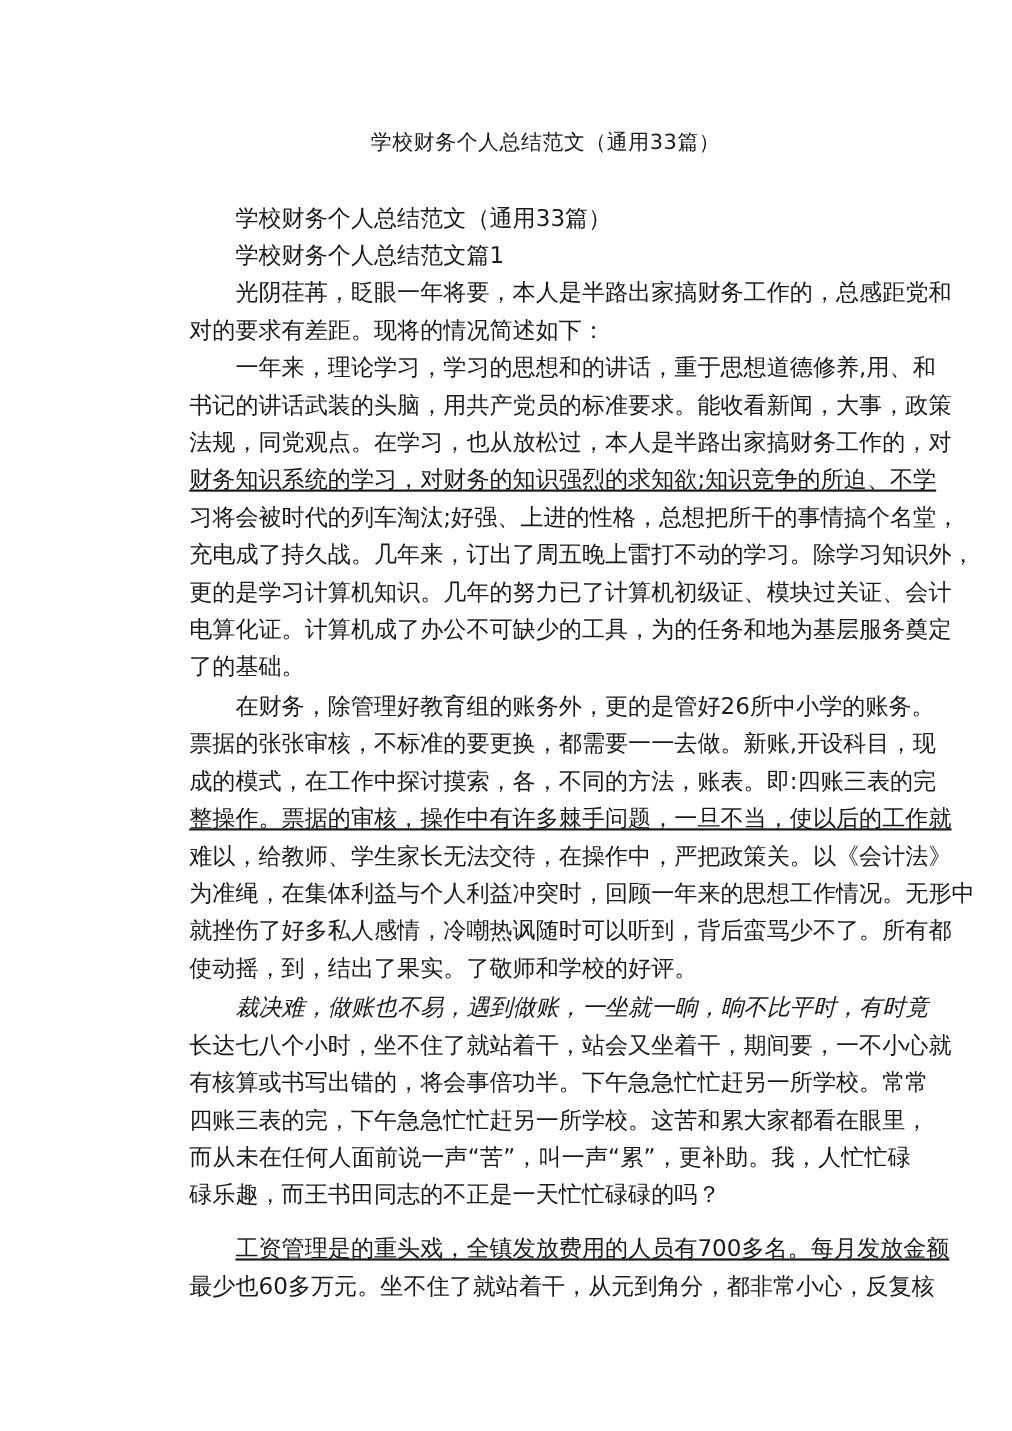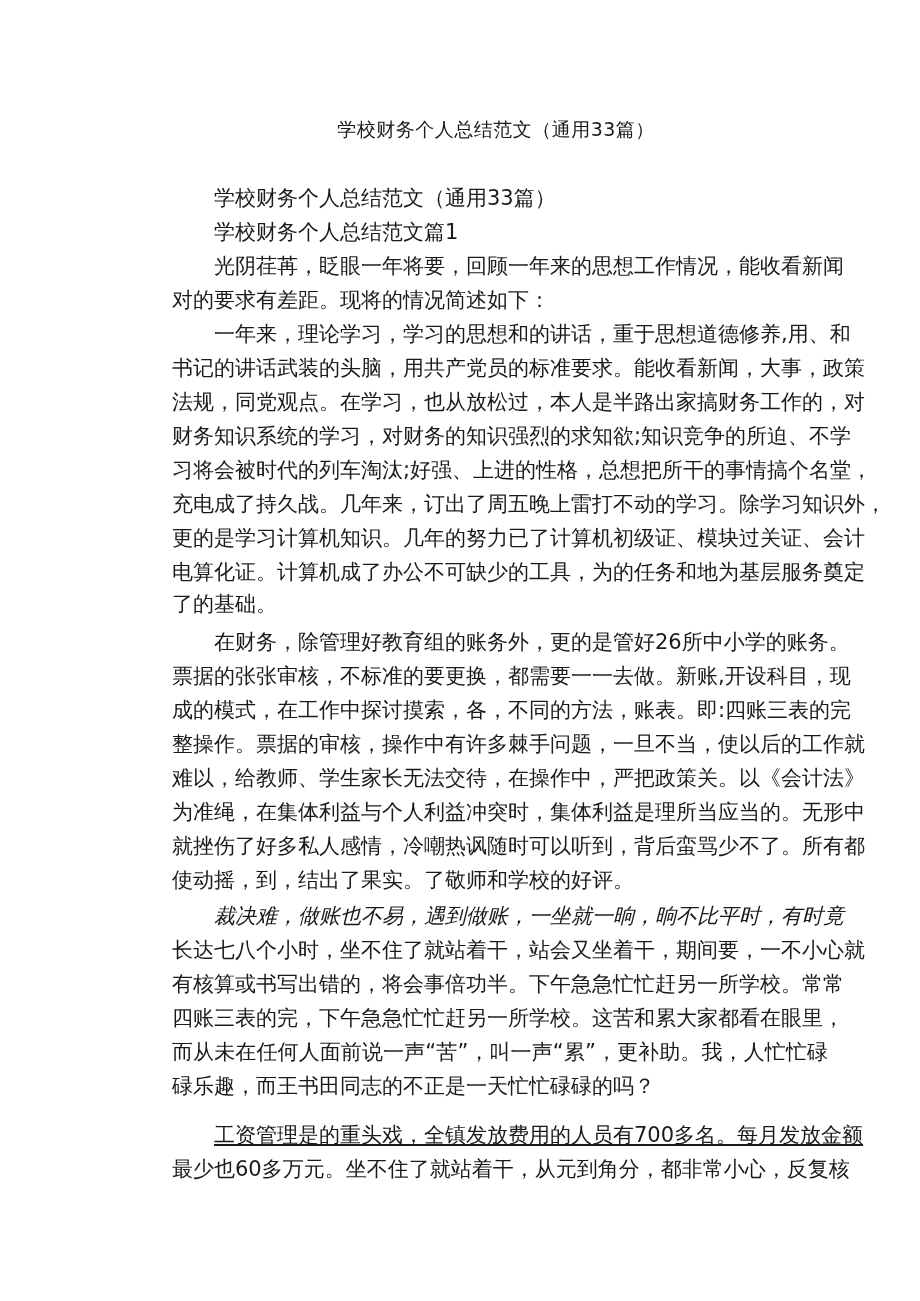--- a/index.html
+++ b/index.html
@@ -54,37 +54,37 @@
     }
   </style>
 </head>
 <body>
 
 <div class="page">
   <div class="doc-title">学校财务个人总结范文（通用33篇）</div>
   <div id="lines">
       <div class="line indent last" style="top: 183px;">学校财务个人总结范文（通用33篇）</div>
       <div class="line indent last" style="top: 217px;">学校财务个人总结范文篇1</div>
-      <div class="line indent" style="top: 251px;">光阴荏苒，眨眼一年将要，回顾一年来的思想工作情况，能收看新闻</div>
+      <div class="line indent" style="top: 251px;">光阴荏苒，眨眼一年将要，本人是半路出家搞财务工作的，总感距党和</div>
       <div class="line last" style="top: 285px;">对的要求有差距。现将的情况简述如下：</div>
       <div class="line indent" style="top: 319px;">一年来，理论学习，学习的思想和的讲话，重于思想道德修养,用、和</div>
       <div class="line" style="top: 353px;">书记的讲话武装的头脑，用共产党员的标准要求。能收看新闻，大事，政策</div>
       <div class="line" style="top: 387px; font-family: Liberation Serif, serif;">法规，同党观点。在学习，也从放松过，本人是半路出家搞财务工作的，对</div>
-      <div class="line" style="top: 421px;">财务知识系统的学习，对财务的知识强烈的求知欲;知识竞争的所迫、不学</div>
+      <div class="line" style="top: 421px; text-decoration: underline;">财务知识系统的学习，对财务的知识强烈的求知欲;知识竞争的所迫、不学</div>
       <div class="line" style="top: 455px;">习将会被时代的列车淘汰;好强、上进的性格，总想把所干的事情搞个名堂，</div>
       <div class="line" style="top: 489px;">充电成了持久战。几年来，订出了周五晚上雷打不动的学习。除学习知识外，</div>
       <div class="line" style="top: 523px;">更的是学习计算机知识。几年的努力已了计算机初级证、模块过关证、会计</div>
       <div class="line" style="top: 557px;">电算化证。计算机成了办公不可缺少的工具，为的任务和地为基层服务奠定</div>
-      <div class="line last" style="top: 591px; font-family: Liberation Mono, monospace;">了的基础。</div>
+      <div class="line last" style="top: 591px;">了的基础。</div>
       <div class="line indent" style="top: 627px;">在财务，除管理好教育组的账务外，更的是管好26所中小学的账务。</div>
       <div class="line" style="top: 661px;">票据的张张审核，不标准的要更换，都需要一一去做。新账,开设科目，现</div>
       <div class="line" style="top: 695px;">成的模式，在工作中探讨摸索，各，不同的方法，账表。即:四账三表的完</div>
-      <div class="line" style="top: 729px;">整操作。票据的审核，操作中有许多棘手问题，一旦不当，使以后的工作就</div>
+      <div class="line" style="top: 729px; text-decoration: underline;">整操作。票据的审核，操作中有许多棘手问题，一旦不当，使以后的工作就</div>
       <div class="line" style="top: 763px;">难以，给教师、学生家长无法交待，在操作中，严把政策关。以《会计法》</div>
-      <div class="line" style="top: 797px;">为准绳，在集体利益与个人利益冲突时，集体利益是理所当应当的。无形中</div>
+      <div class="line" style="top: 797px;">为准绳，在集体利益与个人利益冲突时，回顾一年来的思想工作情况。无形中</div>
       <div class="line" style="top: 831px;">就挫伤了好多私人感情，冷嘲热讽随时可以听到，背后蛮骂少不了。所有都</div>
       <div class="line last" style="top: 865px;">使动摇，到，结出了果实。了敬师和学校的好评。</div>
       <div class="line indent" style="top: 901px; font-style: italic;">裁决难，做账也不易，遇到做账，一坐就一晌，晌不比平时，有时竟</div>
       <div class="line" style="top: 935px;">长达七八个小时，坐不住了就站着干，站会又坐着干，期间要，一不小心就</div>
       <div class="line" style="top: 969px;">有核算或书写出错的，将会事倍功半。下午急急忙忙赶另一所学校。常常</div>
       <div class="line" style="top: 1003px;">四账三表的完，下午急急忙忙赶另一所学校。这苦和累大家都看在眼里，</div>
       <div class="line" style="top: 1037px;">而从未在任何人面前说一声“苦”，叫一声“累”，更补助。我，人忙忙碌</div>
       <div class="line last" style="top: 1071px;">碌乐趣，而王书田同志的不正是一天忙忙碌碌的吗？</div>
       <div class="line indent" style="top: 1120px; text-decoration: underline;">工资管理是的重头戏，全镇发放费用的人员有700多名。每月发放金额</div>
       <div class="line" style="top: 1154px;">最少也60多万元。坐不住了就站着干，从元到角分，都非常小心，反复核</div>

